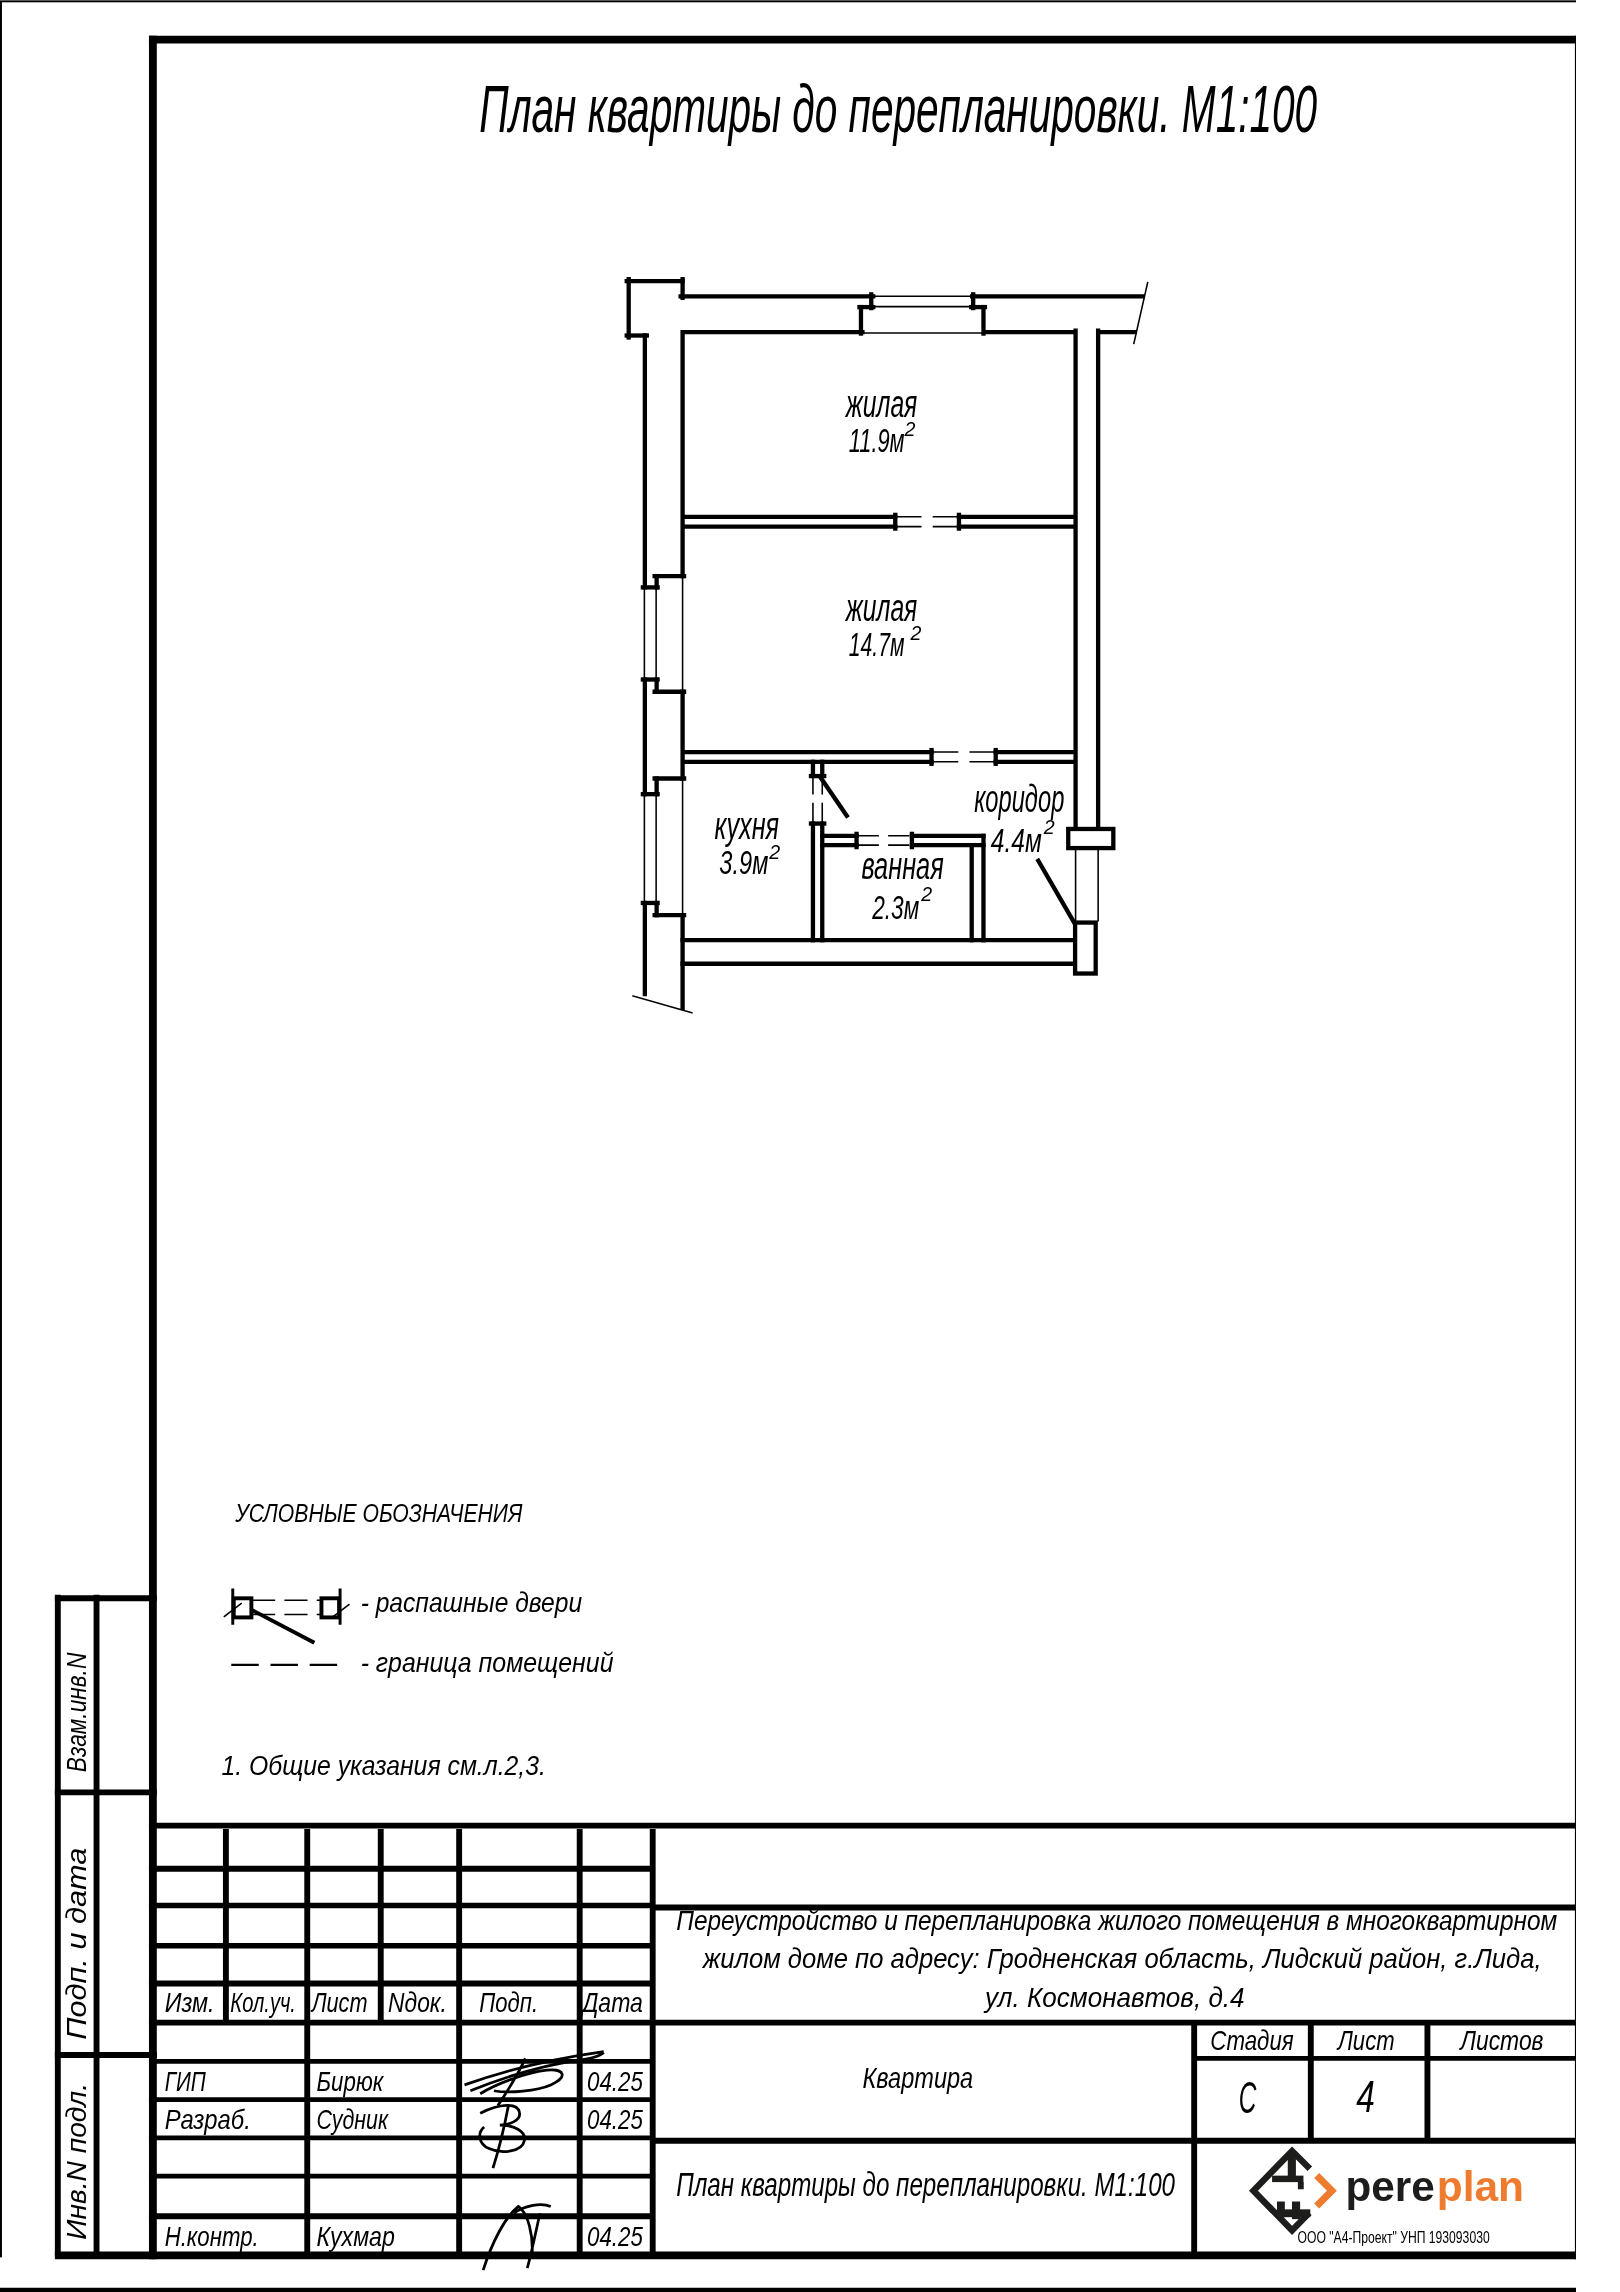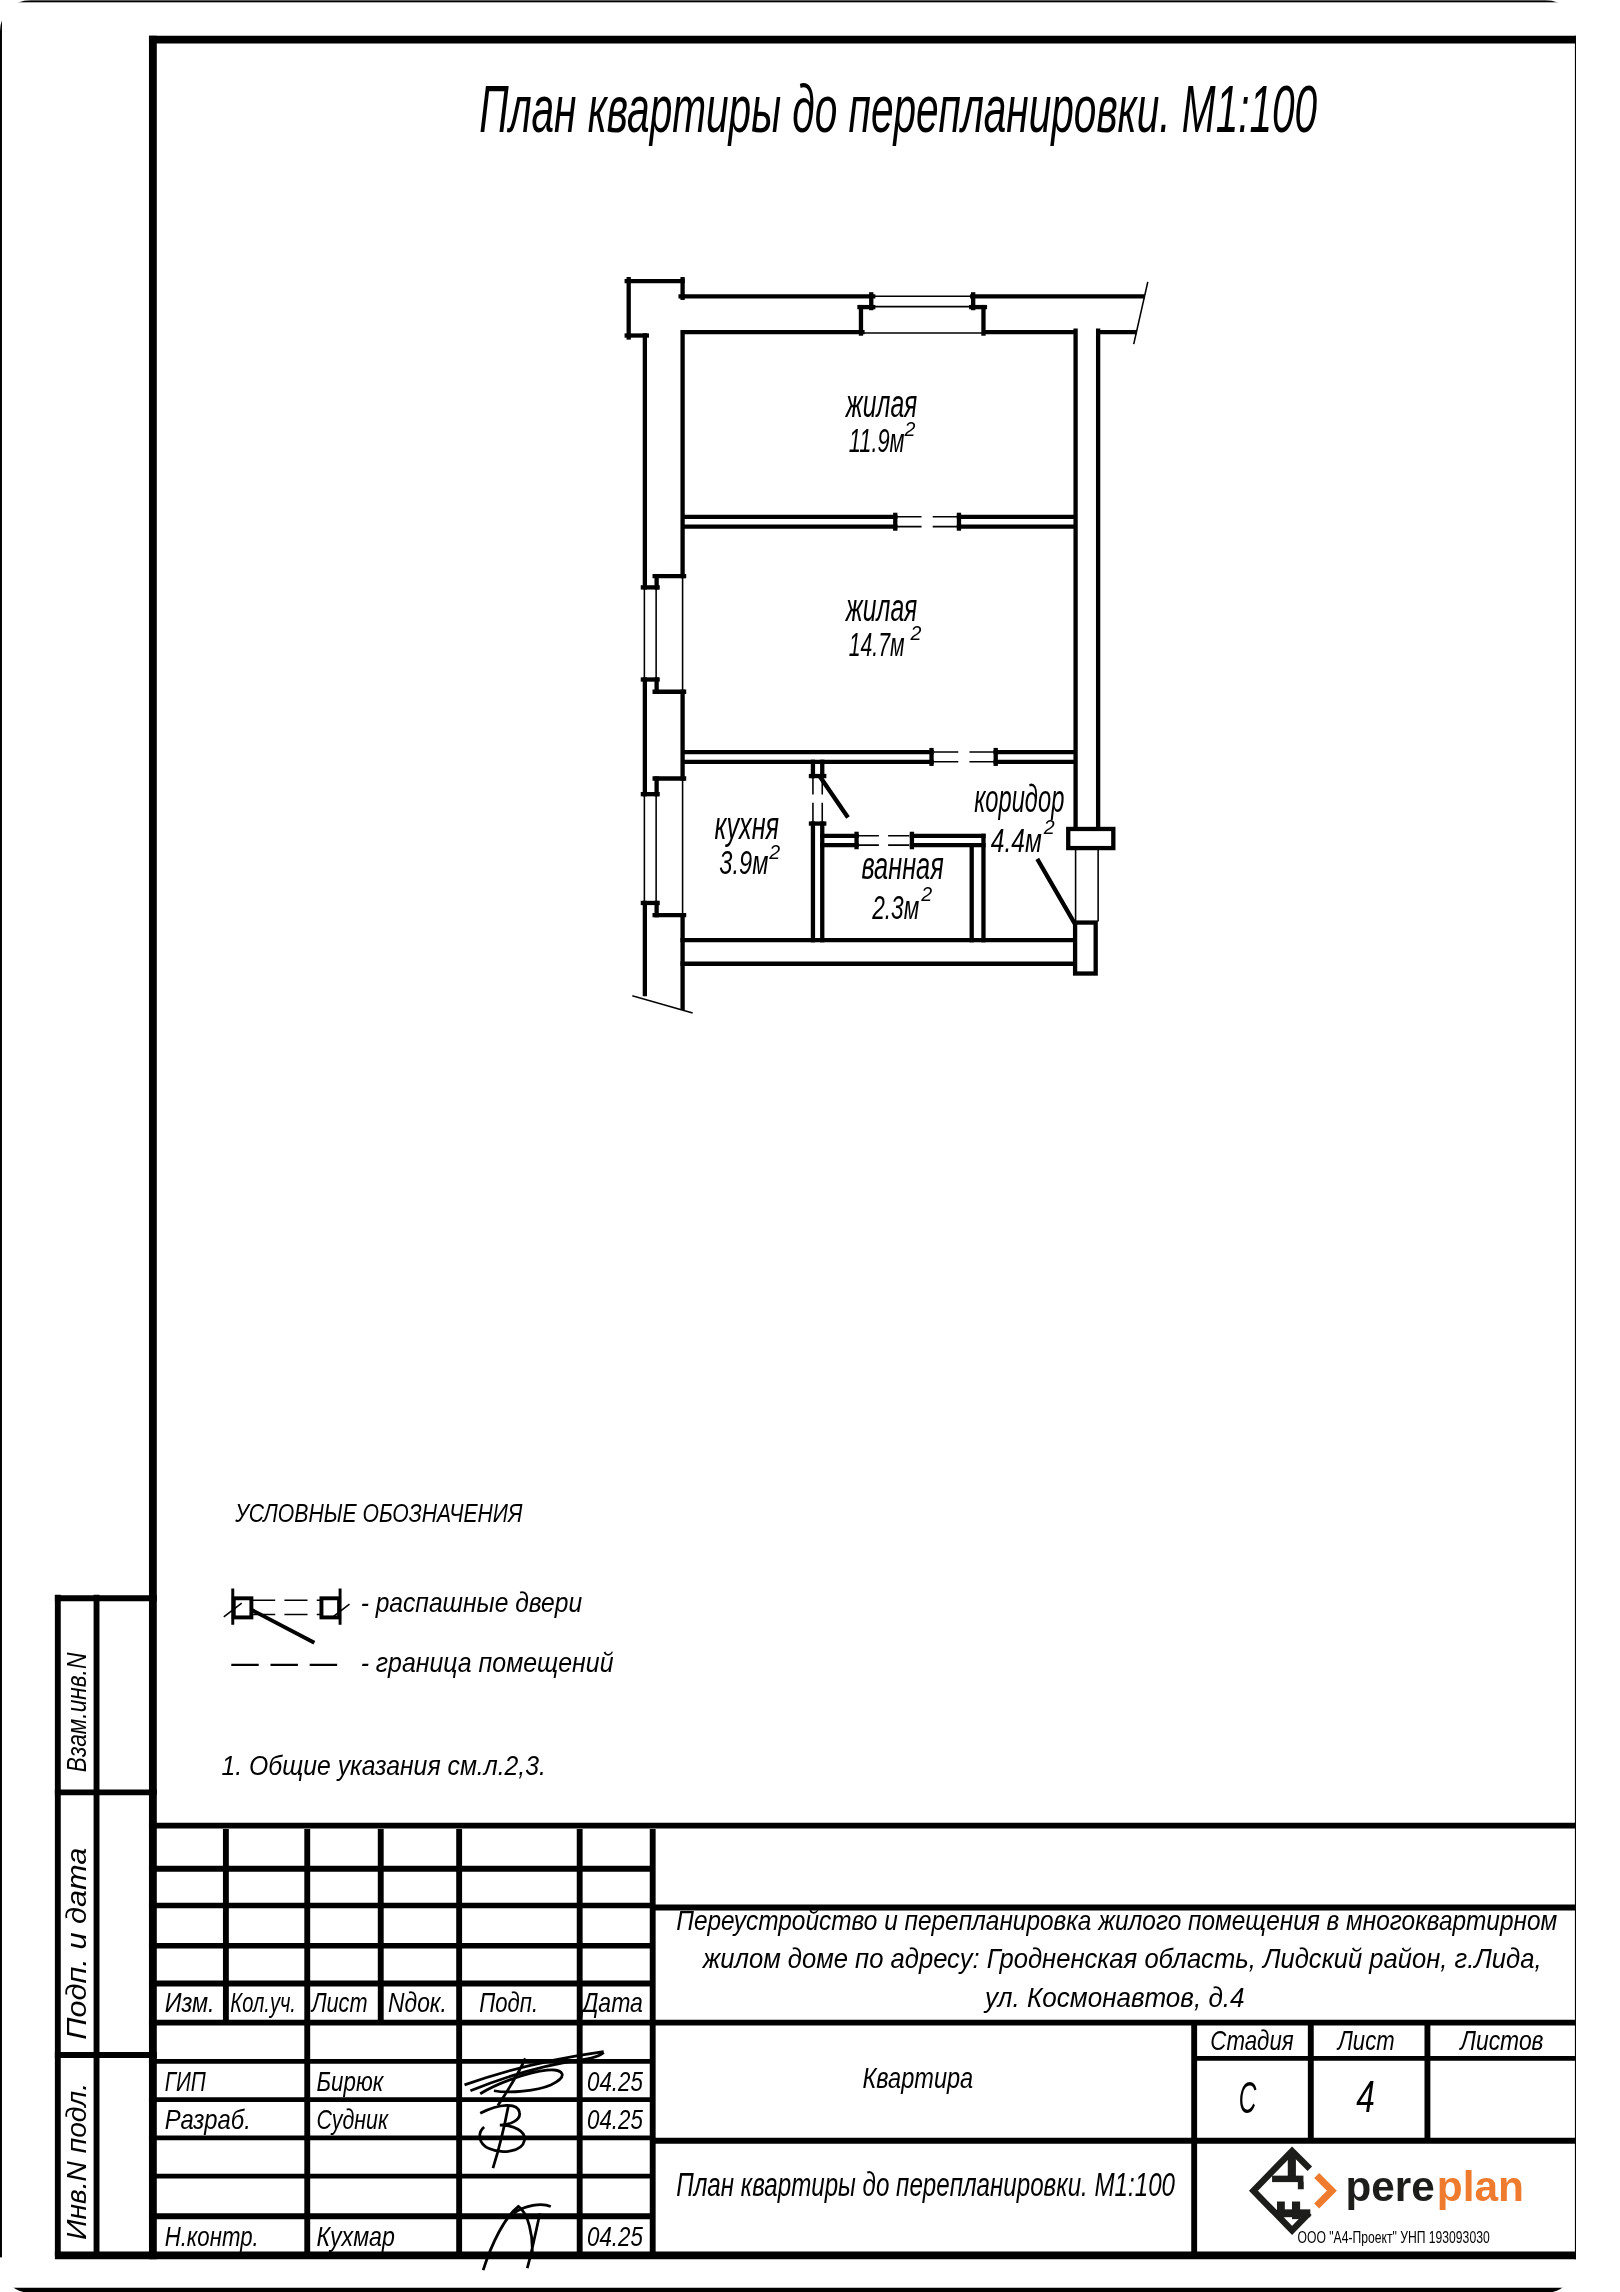--- a/index.html
+++ b/index.html
@@ -1,16 +1,16 @@
 <!DOCTYPE html>
 <html><head>
 <meta charset="utf-8">
 <style>
   html,body{margin:0;padding:0;background:#fff;}
-  .page{position:relative;width:1576px;height:2293px;background:#ffffff;overflow:hidden;border-radius:31px;}
+  .page{position:relative;width:1576px;height:2293px;background:#ffffff;overflow:hidden;}
   svg text{font-family:"Liberation Sans", sans-serif;font-style:italic;fill:#000;}
 </style>
 </head>
 <body>
 <div class="page">
 <svg width="1620" height="2293" viewBox="0 0 1653 2339">
 
 <rect x="0" y="0" width="1653" height="2339" fill="#ffffff"></rect>
 
 <rect x="2" y="0" width="1648" height="2" fill="#000"></rect>

